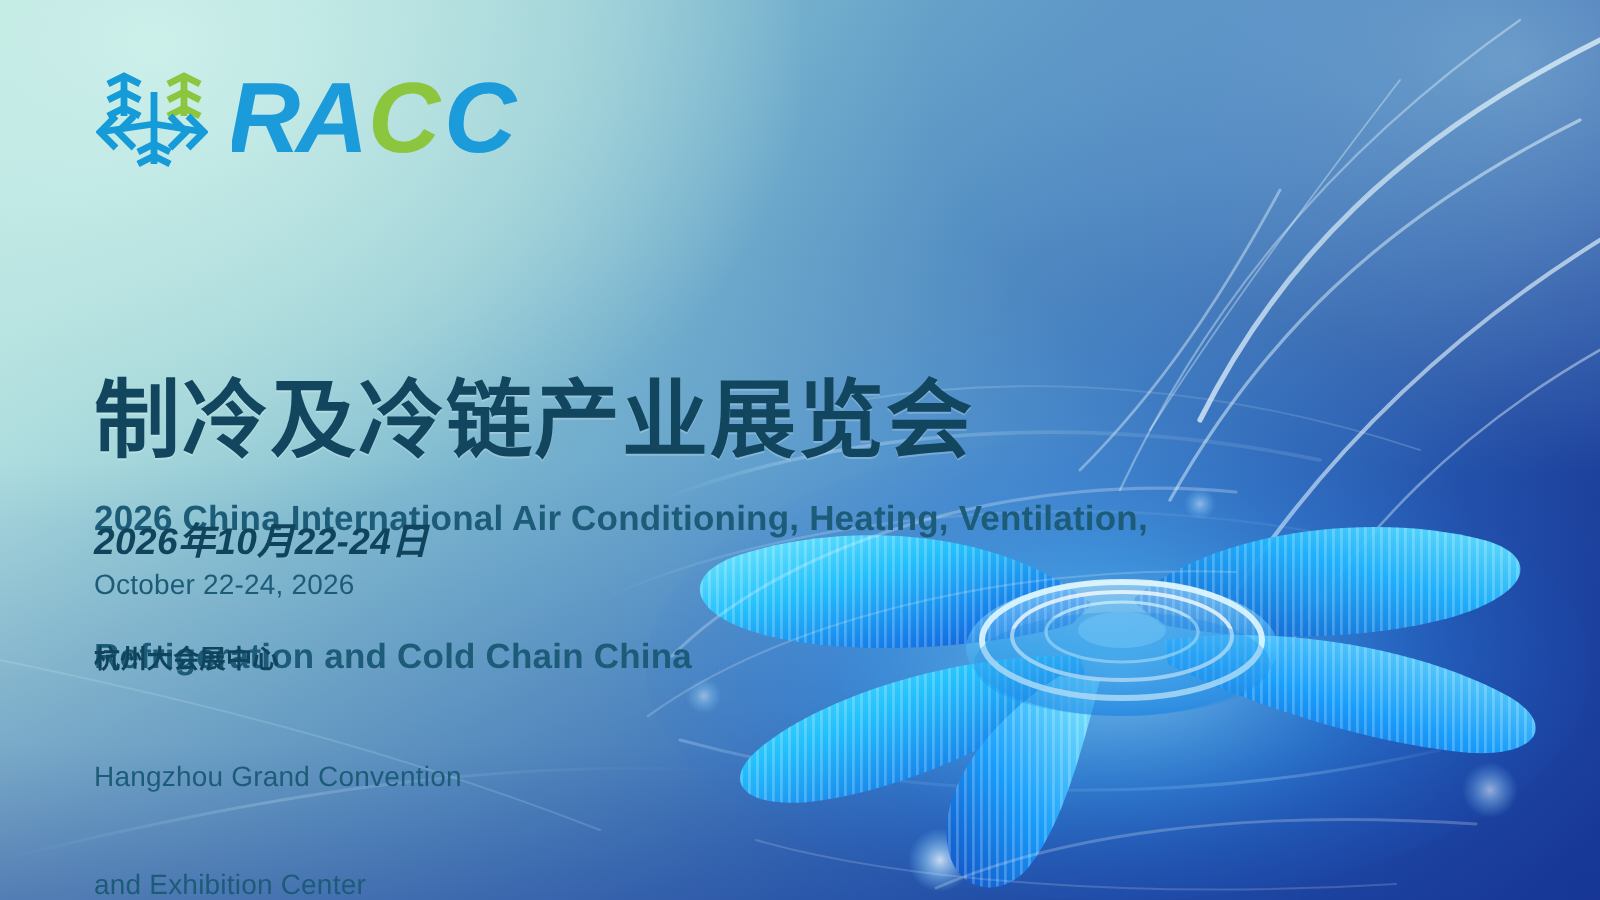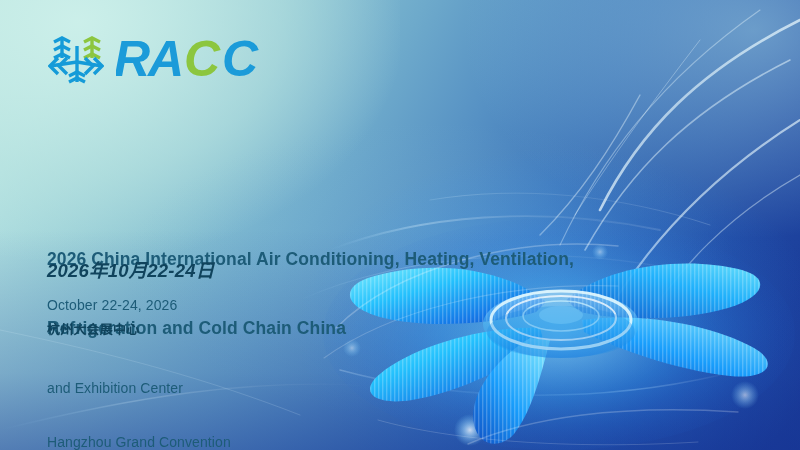--- a/index.html
+++ b/index.html
@@ -69,21 +69,21 @@
     color:#1d5c78;letter-spacing:.1px;white-space:pre;
   }
   #title-en .ln{display:block;font-weight:bold;}
   #date-block{position:absolute;left:47px;top:259px;}
   #date-cn{
     font-weight:bold;font-size:18.5px;line-height:23px;
     color:#10435c;letter-spacing:.2px;font-style:italic;
   }
   #date-en{
     font-size:14px;line-height:19px;color:#1d5c78;
-    letter-spacing:.1px;margin-top:14px;
+    letter-spacing:.1px;margin-top:1px;
   }
   #venue-block{position:absolute;left:47px;top:318px;}
   #venue-cn{
     font-weight:bold;font-size:13px;line-height:23px;
     color:#10435c;letter-spacing:.2px;
   }
   #venue-en{
     font-size:14px;line-height:18px;color:#1d5c78;
     letter-spacing:.1px;margin-top:2px;white-space:pre;
   }
@@ -263,33 +263,34 @@
       <g font-family="Liberation Sans, DejaVu Sans, sans-serif" font-size="50" font-weight="bold" font-style="italic">
         <text x="-2" y="40" fill="#1B9BD9">R</text>
         <text x="32" y="40" fill="#1B9BD9">A</text>
         <text x="68" y="40" fill="#8CC63F">C</text>
         <text x="106" y="40" fill="#1B9BD9">C</text>
       </g>
     </svg>
   </div>
 
   <div id="title-cn">
+    <span class="ln">制冷及冷链产业展览会</span>
   </div>
 
   <div id="title-en">
     <span class="ln">2026 China International Air Conditioning, Heating, Ventilation,</span>
     <span class="ln">Refrigeration and Cold Chain China</span>
   </div>
 
   <div id="date-block">
     <div id="date-cn">2026年10月22-24日</div>
     <div id="date-en">October 22-24, 2026</div>
   </div>
 
   <div id="venue-block">
     <div id="venue-cn">杭州大会展中心</div>
     <div id="venue-en">
+      <span class="ln">Hangzhou Grand Convention</span>
       <span class="ln">and Exhibition Center</span>
-      <span class="ln">Hangzhou Grand Convention</span>
     </div>
   </div>
 
 </div>
 
 </body></html>

